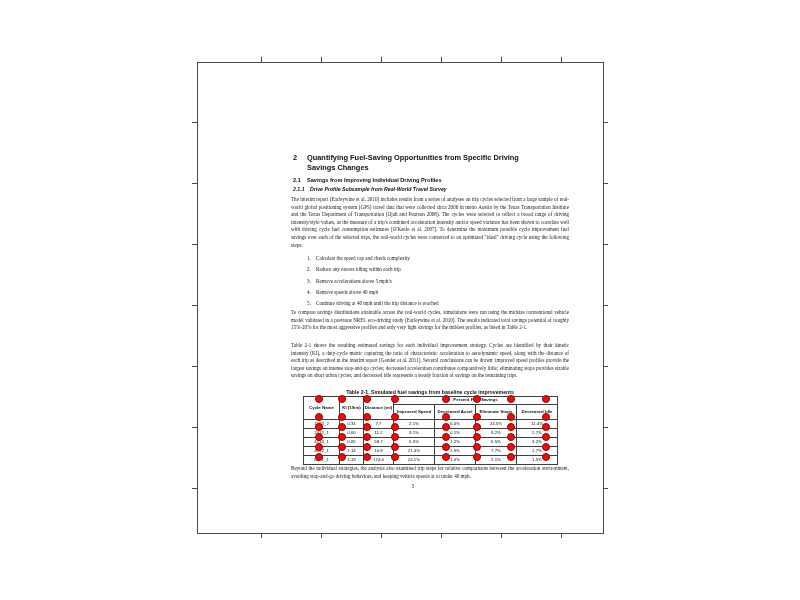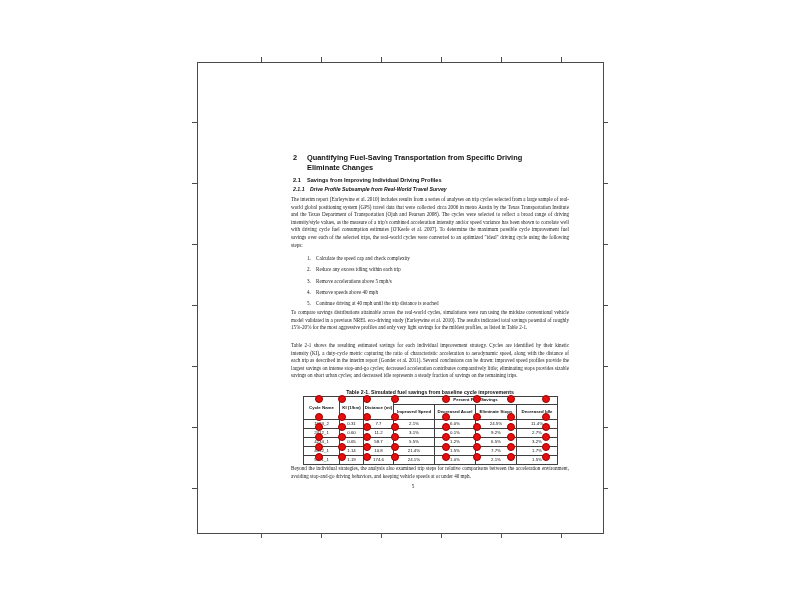--- a/index.html
+++ b/index.html
@@ -75,22 +75,22 @@
       <line x1="603" y1="366.5" x2="608" y2="366.5" stroke="#4a4a4a"></line>
       <line x1="192" y1="427.5" x2="197" y2="427.5" stroke="#4a4a4a"></line>
       <line x1="603" y1="427.5" x2="608" y2="427.5" stroke="#4a4a4a"></line>
       <line x1="192" y1="488.5" x2="197" y2="488.5" stroke="#4a4a4a"></line>
       <line x1="603" y1="488.5" x2="608" y2="488.5" stroke="#4a4a4a"></line>
     </svg>
 
   <div class="h1">
     <span class="num">2</span>
     <span>
-      <span>Quantifying Fuel-Saving Transportation from Specific Driving</span><br>
-      <span>Eliminate Changes</span>
+      <span>Quantifying Fuel-Saving Opportunities from Specific Driving</span><br>
+      <span>Savings Changes</span>
     </span>
   </div>
 
   <div class="h2">
     <span class="num">2.1</span>
     <span>Savings from Improving Individual Driving Profiles</span>
   </div>
 
   <div class="h3">
     <span class="num">2.1.1</span>

